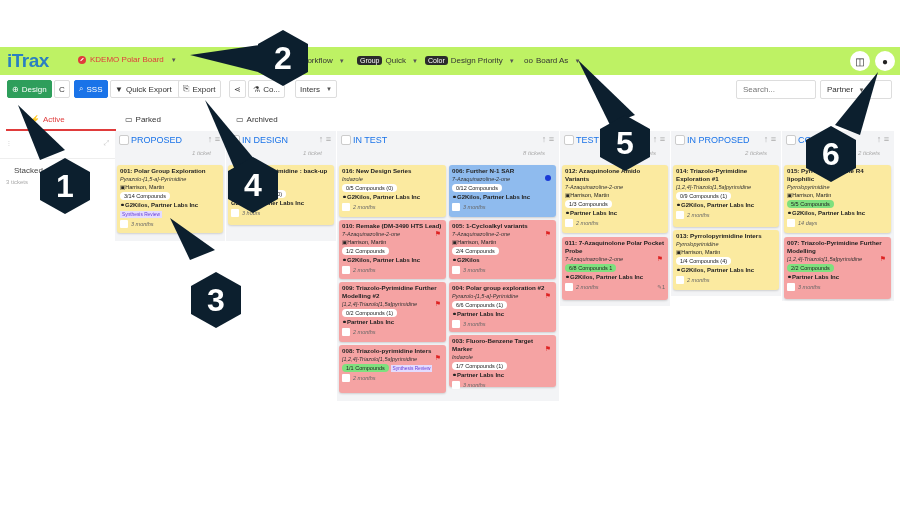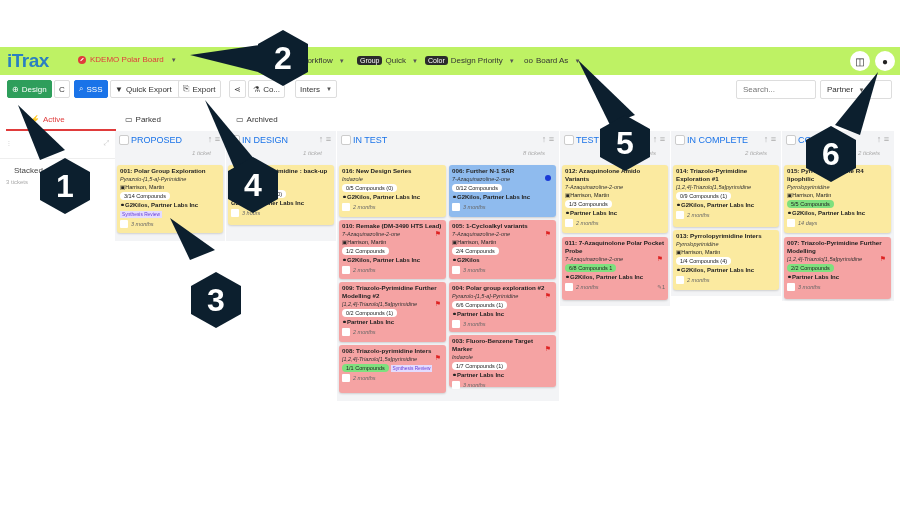--- a/index.html
+++ b/index.html
@@ -177,21 +177,21 @@
   <div class="col-hdr">
       <div class="col-chk"></div>
       <div class="col-title">TEST</div>
       <div class="col-icons">↑ ≡</div>
       <div class="col-count">2 tickets</div>
     </div>
 </div>
 <div class="col" style="left:671px;width:110px;height:165px">
   <div class="col-hdr">
       <div class="col-chk"></div>
-      <div class="col-title">IN COMPLETE</div>
+      <div class="col-title">IN PROPOSED</div>
       <div class="col-icons">↑ ≡</div>
       <div class="col-count">2 tickets</div>
     </div>
 </div>
 <div class="col" style="left:782px;width:112px;height:170px">
   <div class="col-hdr">
       <div class="col-chk"></div>
       <div class="col-title">COMPLETE</div>
       <div class="col-icons">↑ ≡</div>
       <div class="col-count">2 tickets</div>

